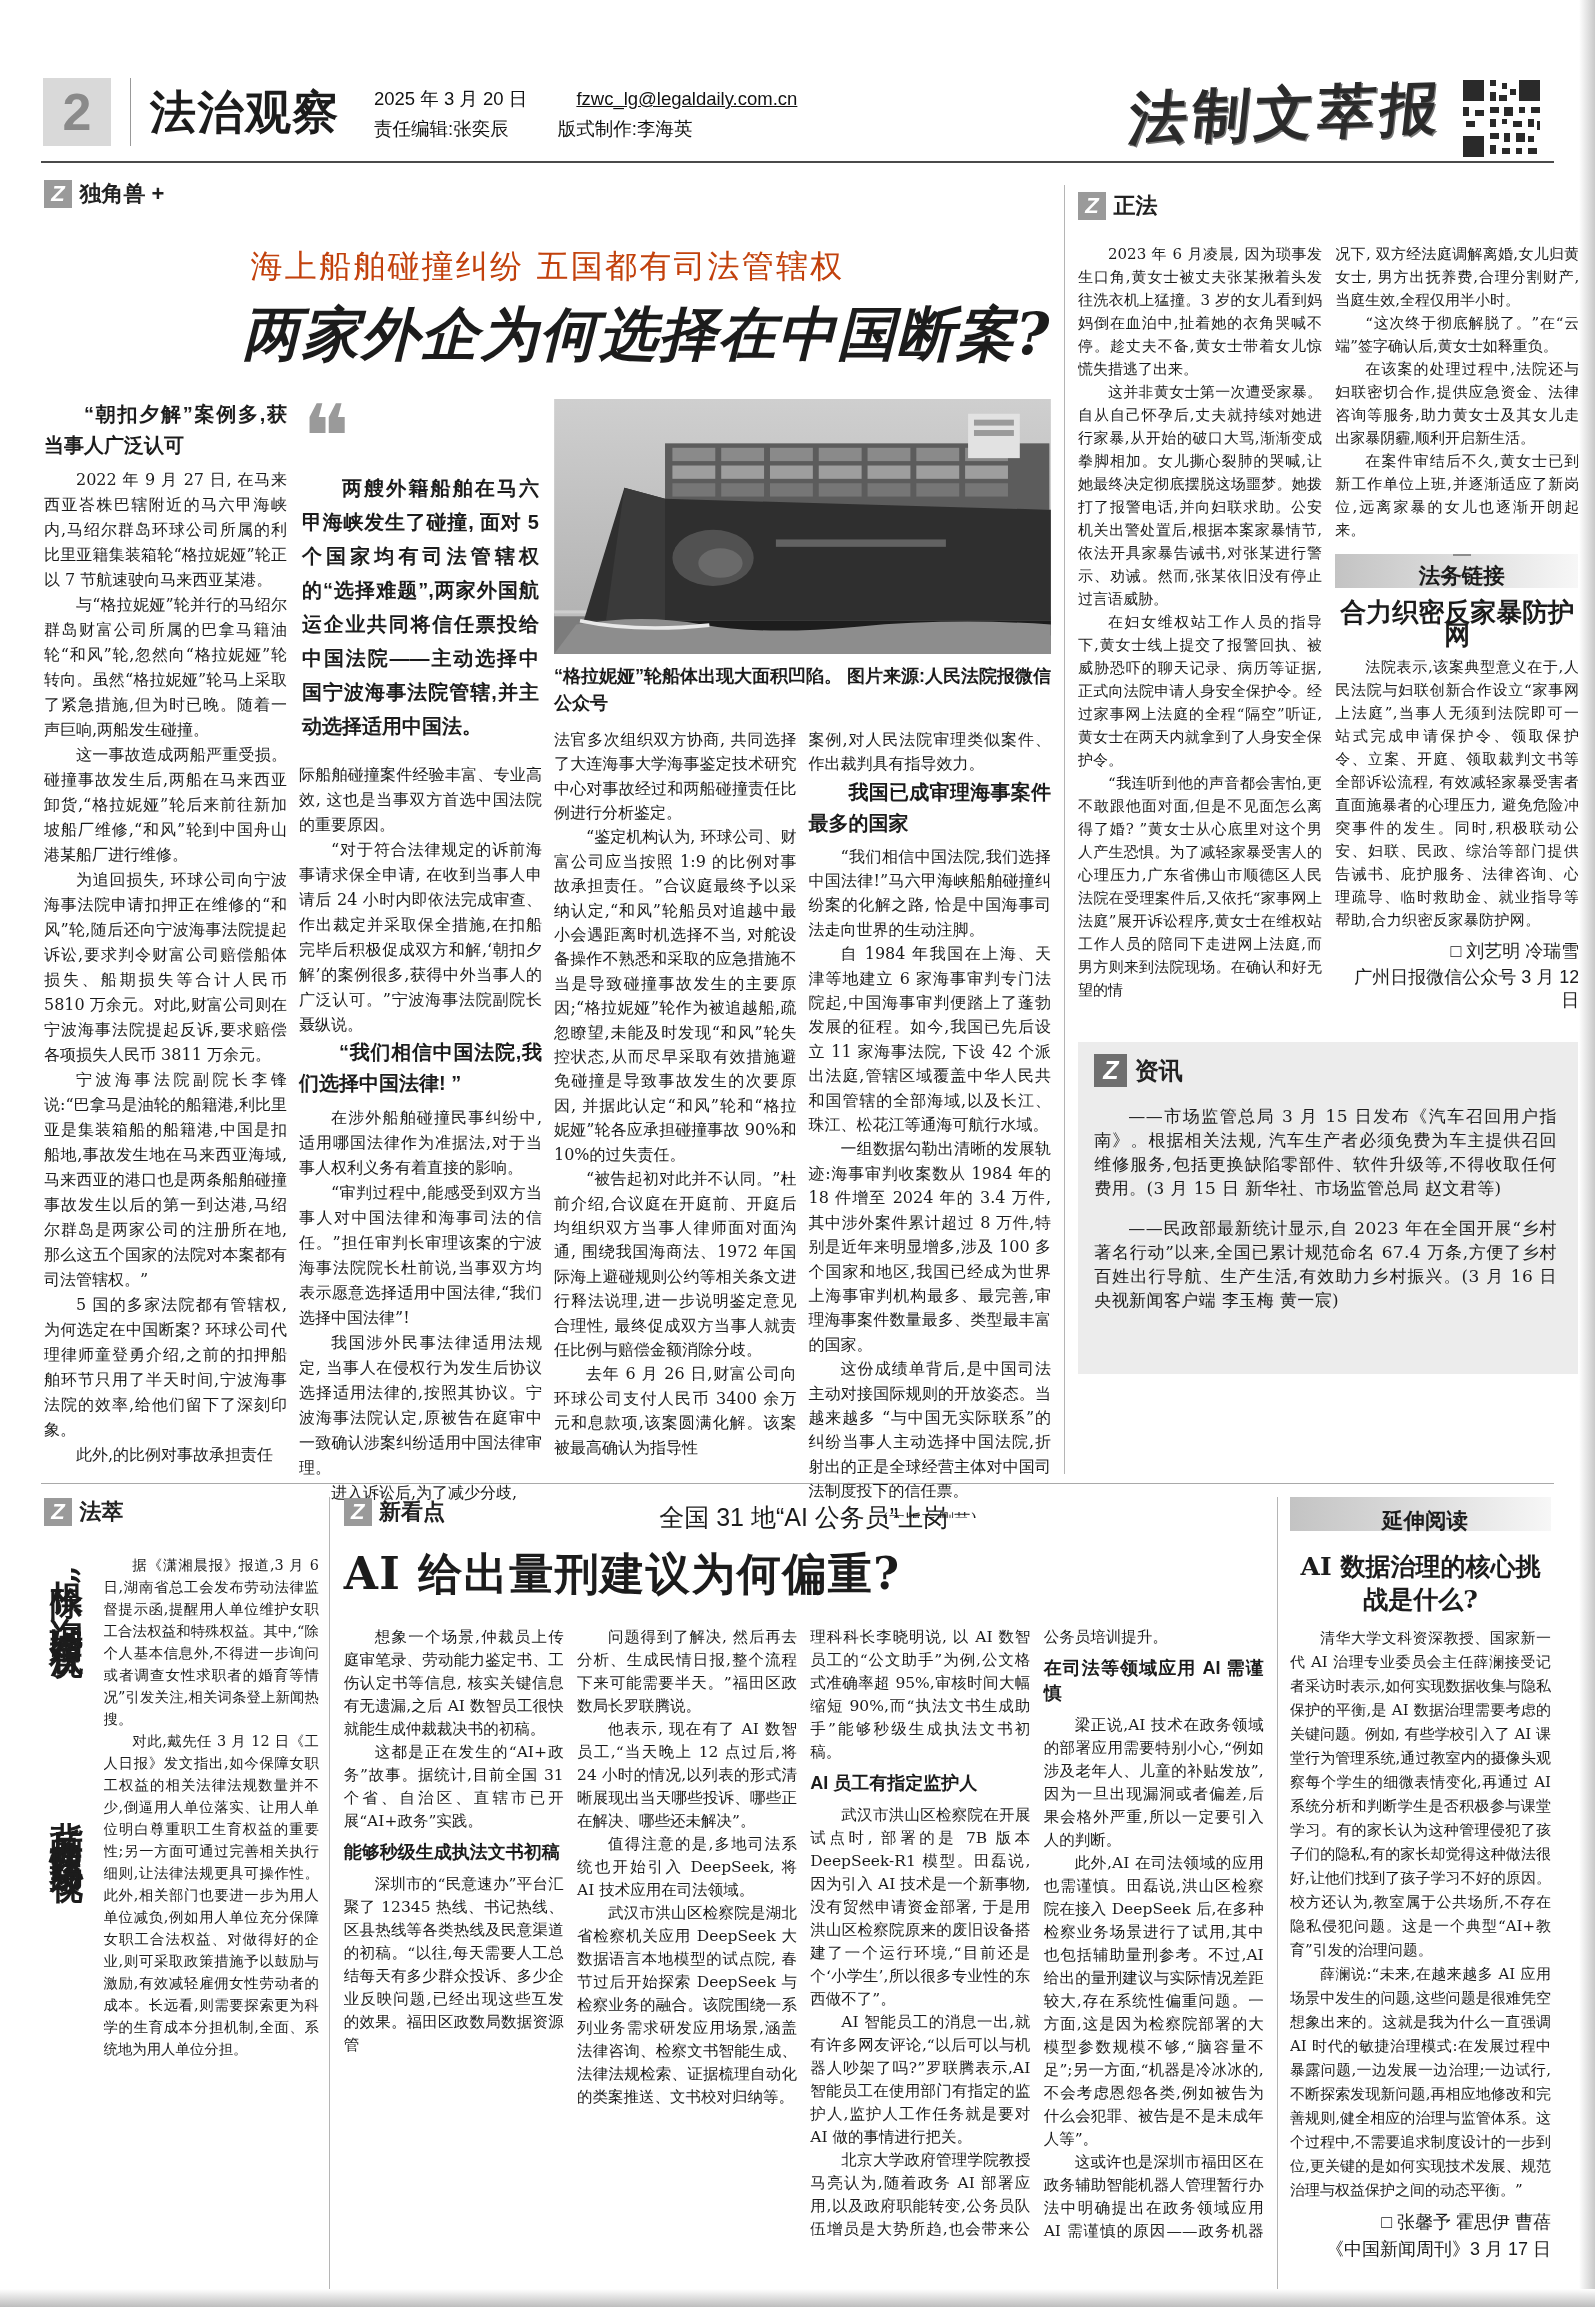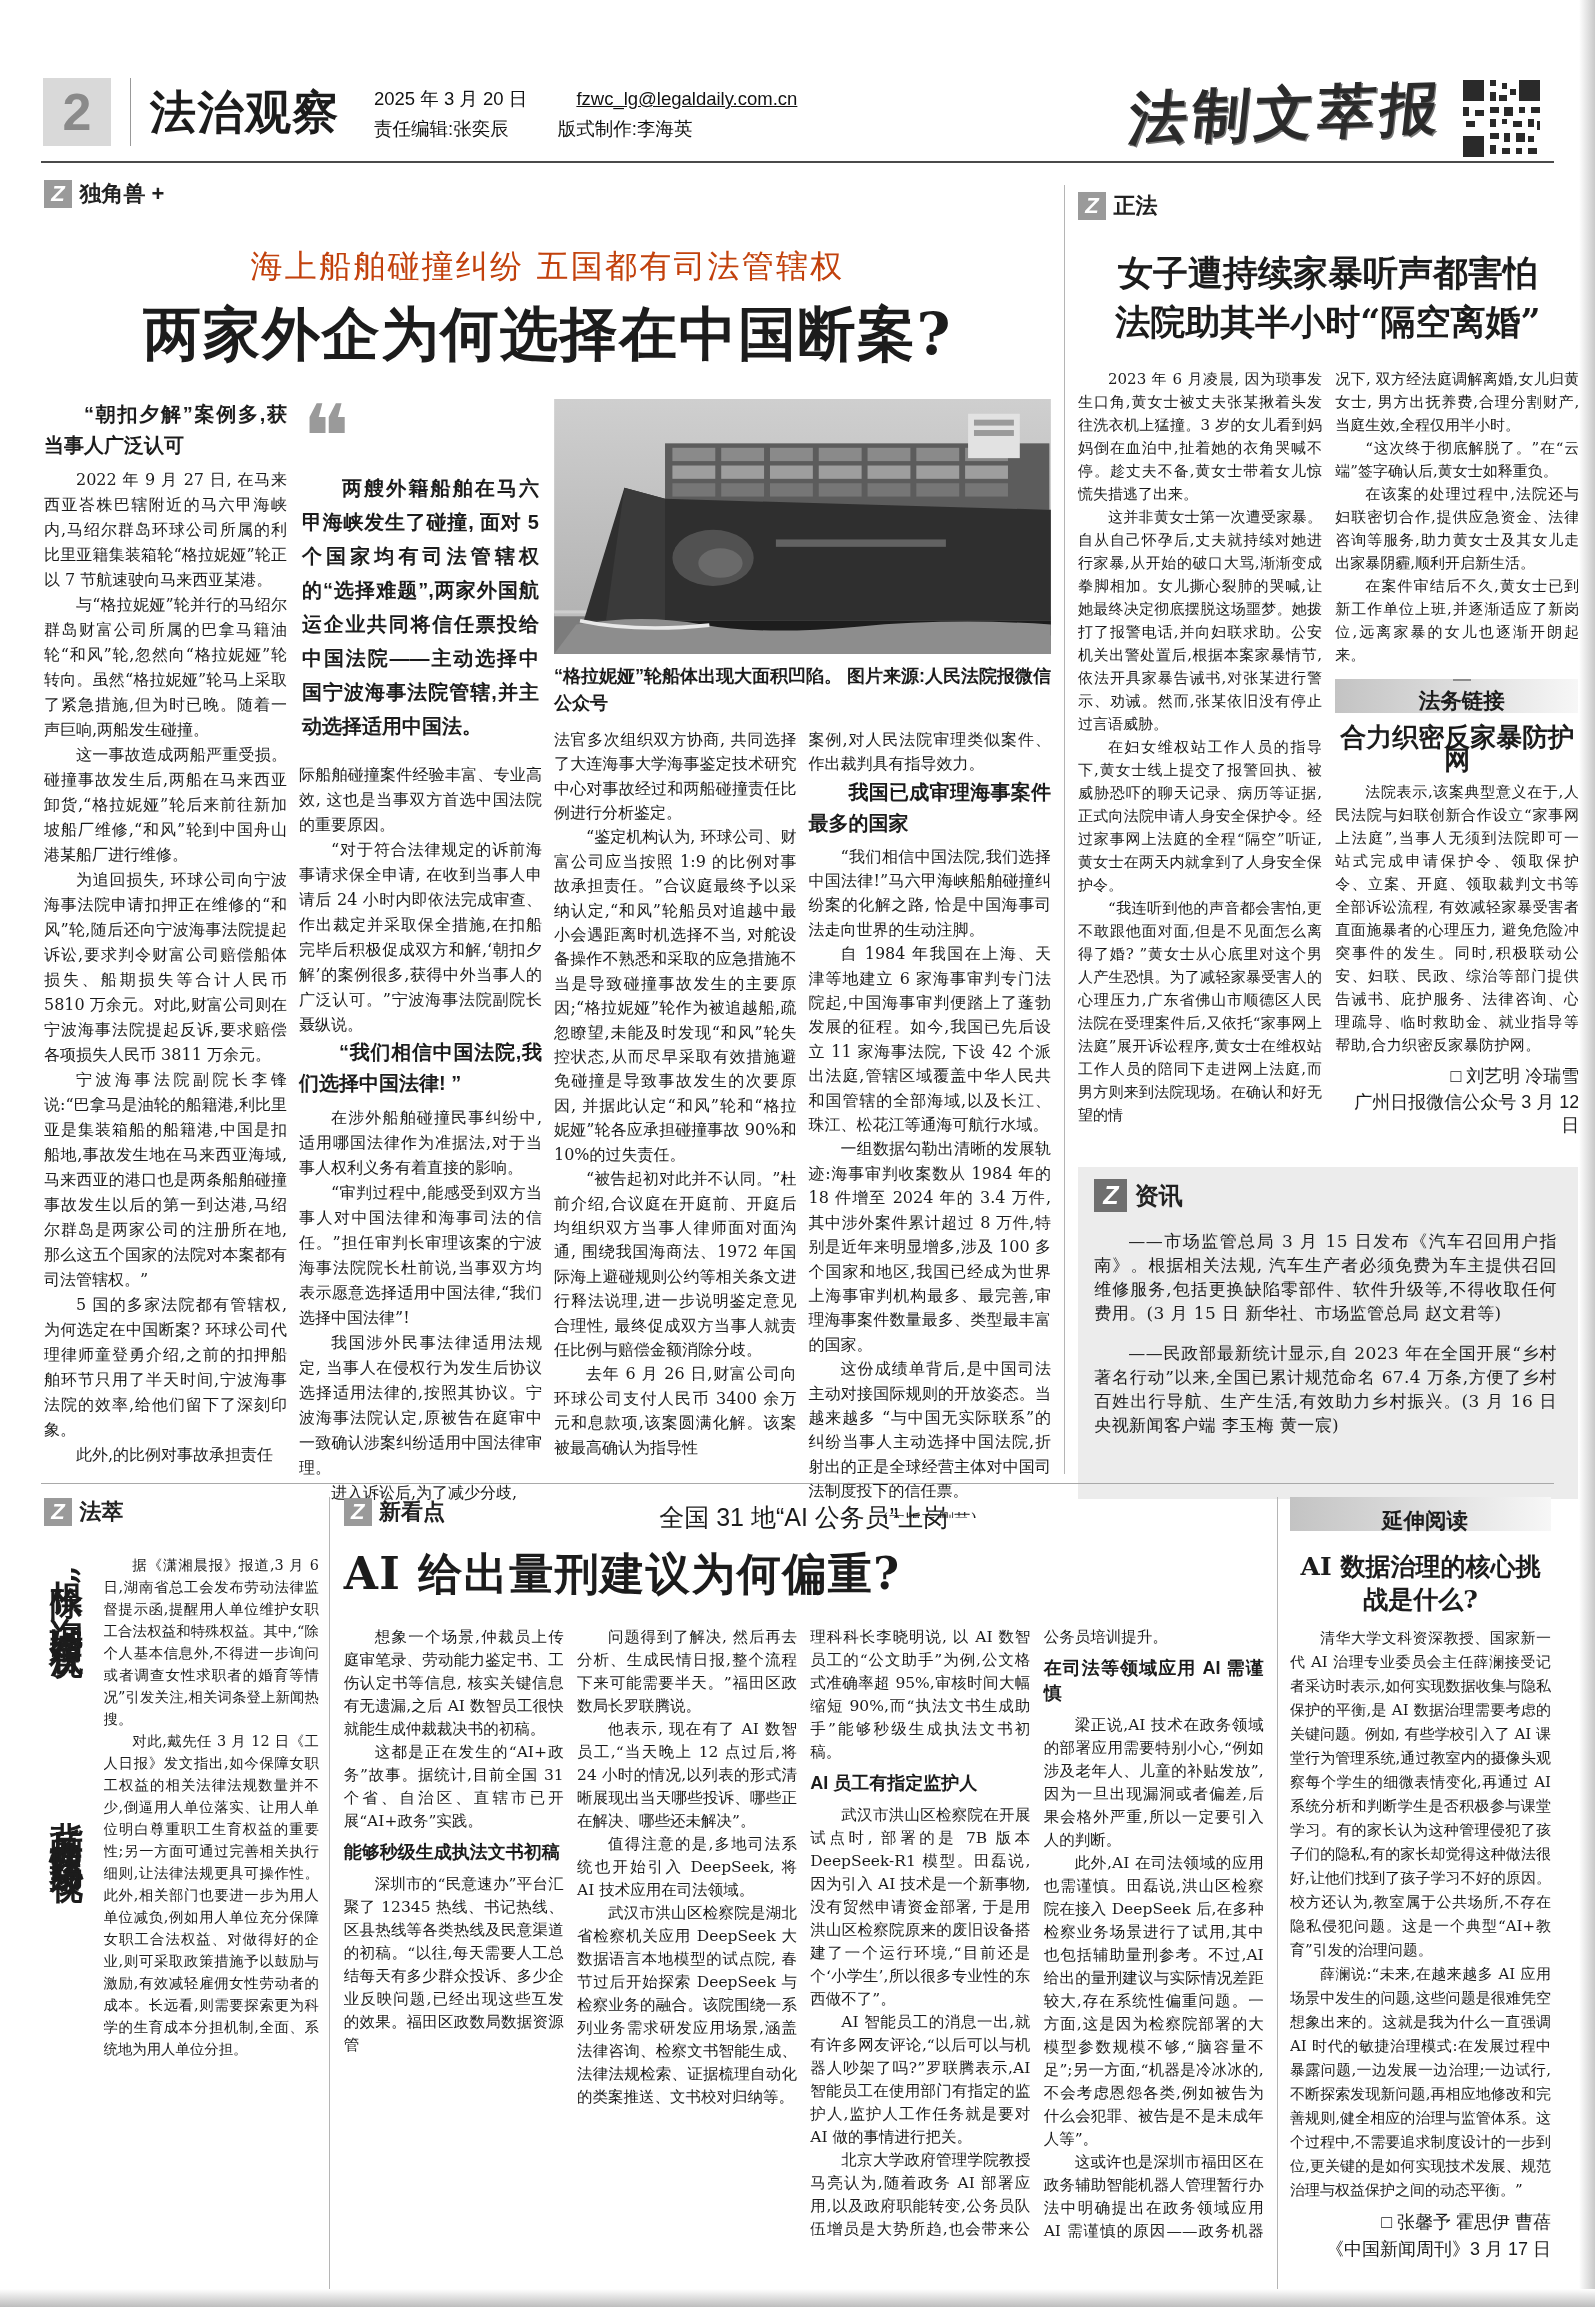--- a/index.html
+++ b/index.html
@@ -25,21 +25,21 @@
   .header-rule{position:absolute;left:41px;top:161px;width:1513px;height:2.2px;background:#4a4a4a;}
   
   .tag{font-family:"Liberation Sans",sans-serif;font-size:22px;font-weight:bold;color:#222;
        display:flex;align-items:center;gap:7.4px;}
   .zlogo{display:inline-block;width:28px;height:28px;background:#9a9a9a;color:#fff;
          font-family:"Liberation Sans",sans-serif;font-size:22px;font-weight:bold;
          text-align:center;line-height:28px;font-style:italic;}
   
   .main{position:absolute;left:44px;top:179px;width:1007px;height:1299px;}
   .kicker{text-align:center;font-size:32px;letter-spacing:2.2px;margin-top:36px;color:#c2410c;}
-  .headline{text-align:center;font-size:58px;font-weight:bold;letter-spacing:1.5px;margin-top:10.4px;}
+  .headline{text-align:right;font-size:58px;font-weight:bold;letter-spacing:1.5px;margin-top:10.4px;font-style:italic;}
   .main-body{display:flex;gap:12px;margin-top:25px;height:1119px;overflow:hidden;}
   .col{width:243px;flex:none;font-size:16px;line-height:25px;text-align:justify;}
   .para{margin:0;text-indent:2em;}
   .no-indent{margin:0;text-indent:0;}
   .col-subhead{font-family:"Liberation Sans",sans-serif;font-size:20px;font-weight:bold;
                line-height:31px;margin:0 0 6px 0;text-indent:2em;}
   .quote-block{padding:4.4px 3px 19px 3px;}
   .quote-mark{font-size:89px;color:#9a9a9a;line-height:67px;font-family:"DejaVu Serif",serif;}
   .quote-text{font-family:"Liberation Sans",sans-serif;font-weight:bold;font-size:20px;
               line-height:34px;text-align:justify;text-indent:2em;margin:0;}
@@ -251,24 +251,20 @@
     </div>
   </div>
 
   <div class="vdiv1"></div>
 
   <div class="rightcol">
     <div class="tag">
       <span class="zlogo">Z</span>
       <span>正法</span>
     </div>
-    <h2 class="r-headline" style="margin:27px 0 0 0;">
-      <span>女子遭持续家暴听声都害怕</span><br>
-      <span>法院助其半小时“隔空离婚”</span>
-    </h2>
     <div class="ra-body">
       <div class="rcol">
         <div>
             <p class="para">2023 年 6 月凌晨, 因为琐事发生口角,黄女士被丈夫张某揪着头发往洗衣机上猛撞。3 岁的女儿看到妈妈倒在血泊中,扯着她的衣角哭喊不停。趁丈夫不备,黄女士带着女儿惊慌失措逃了出来。</p>
             <p class="para">这并非黄女士第一次遭受家暴。自从自己怀孕后,丈夫就持续对她进行家暴,从开始的破口大骂,渐渐变成拳脚相加。女儿撕心裂肺的哭喊,让她最终决定彻底摆脱这场噩梦。她拨打了报警电话,并向妇联求助。公安机关出警处置后,根据本案家暴情节, 依法开具家暴告诫书,对张某进行警示、劝诫。然而,张某依旧没有停止过言语威胁。</p>
             <p class="para">在妇女维权站工作人员的指导下,黄女士线上提交了报警回执、被威胁恐吓的聊天记录、病历等证据,正式向法院申请人身安全保护令。经过家事网上法庭的全程“隔空”听证,黄女士在两天内就拿到了人身安全保护令。</p>
             <p class="para">“我连听到他的声音都会害怕,更不敢跟他面对面,但是不见面怎么离得了婚? ”黄女士从心底里对这个男人产生恐惧。为了减轻家暴受害人的心理压力,广东省佛山市顺德区人民法院在受理案件后,又依托“家事网上法庭”展开诉讼程序,黄女士在维权站工作人员的陪同下走进网上法庭,而男方则来到法院现场。在确认和好无望的情</p>
           </div>
       </div>
       <div class="rcol">

